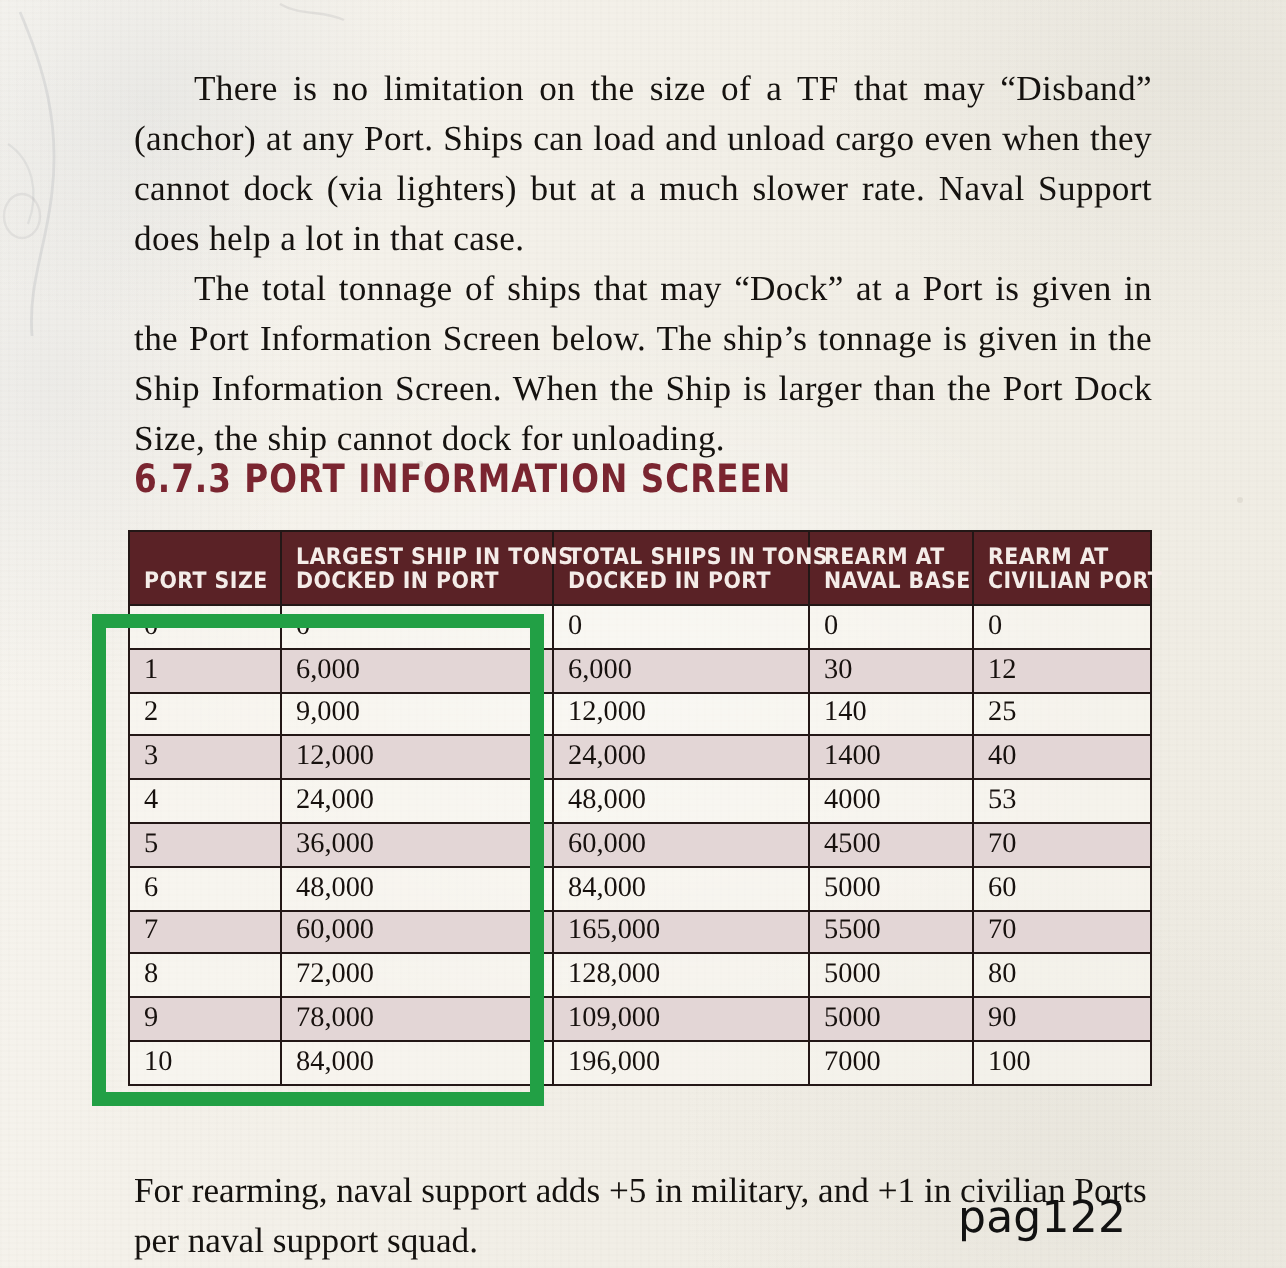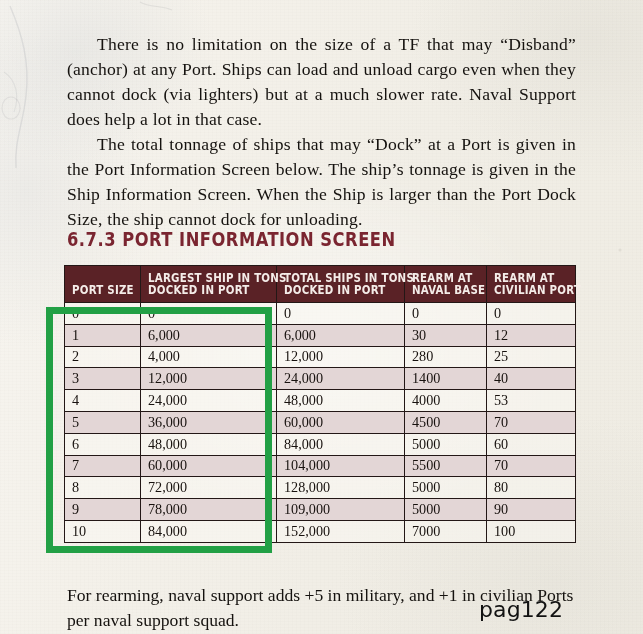--- a/index.html
+++ b/index.html
@@ -228,23 +228,23 @@
         </tr>
         <tr class="odd">
           <td>1</td>
           <td>6,000</td>
           <td>6,000</td>
           <td>30</td>
           <td>12</td>
         </tr>
         <tr class="even">
           <td>2</td>
-          <td>4,000</td>
+          <td>9,000</td>
           <td>12,000</td>
-          <td>280</td>
+          <td>140</td>
           <td>25</td>
         </tr>
         <tr class="odd">
           <td>3</td>
           <td>12,000</td>
           <td>24,000</td>
           <td>1400</td>
           <td>40</td>
         </tr>
         <tr class="even">
@@ -264,42 +264,42 @@
         <tr class="even">
           <td>6</td>
           <td>48,000</td>
           <td>84,000</td>
           <td>5000</td>
           <td>60</td>
         </tr>
         <tr class="odd">
           <td>7</td>
           <td>60,000</td>
-          <td>104,000</td>
+          <td>165,000</td>
           <td>5500</td>
           <td>70</td>
         </tr>
         <tr class="even">
           <td>8</td>
           <td>72,000</td>
           <td>128,000</td>
           <td>5000</td>
           <td>80</td>
         </tr>
         <tr class="odd">
           <td>9</td>
           <td>78,000</td>
           <td>109,000</td>
           <td>5000</td>
           <td>90</td>
         </tr>
         <tr class="even">
           <td>10</td>
           <td>84,000</td>
-          <td>152,000</td>
+          <td>196,000</td>
           <td>7000</td>
           <td>100</td>
         </tr>
       </tbody>
   </table>
 
   <div id="green-box"></div>
 
   <p id="footer-note">For rearming, naval support adds +5 in military, and +1 in civilian Ports per naval support squad.</p>
 

